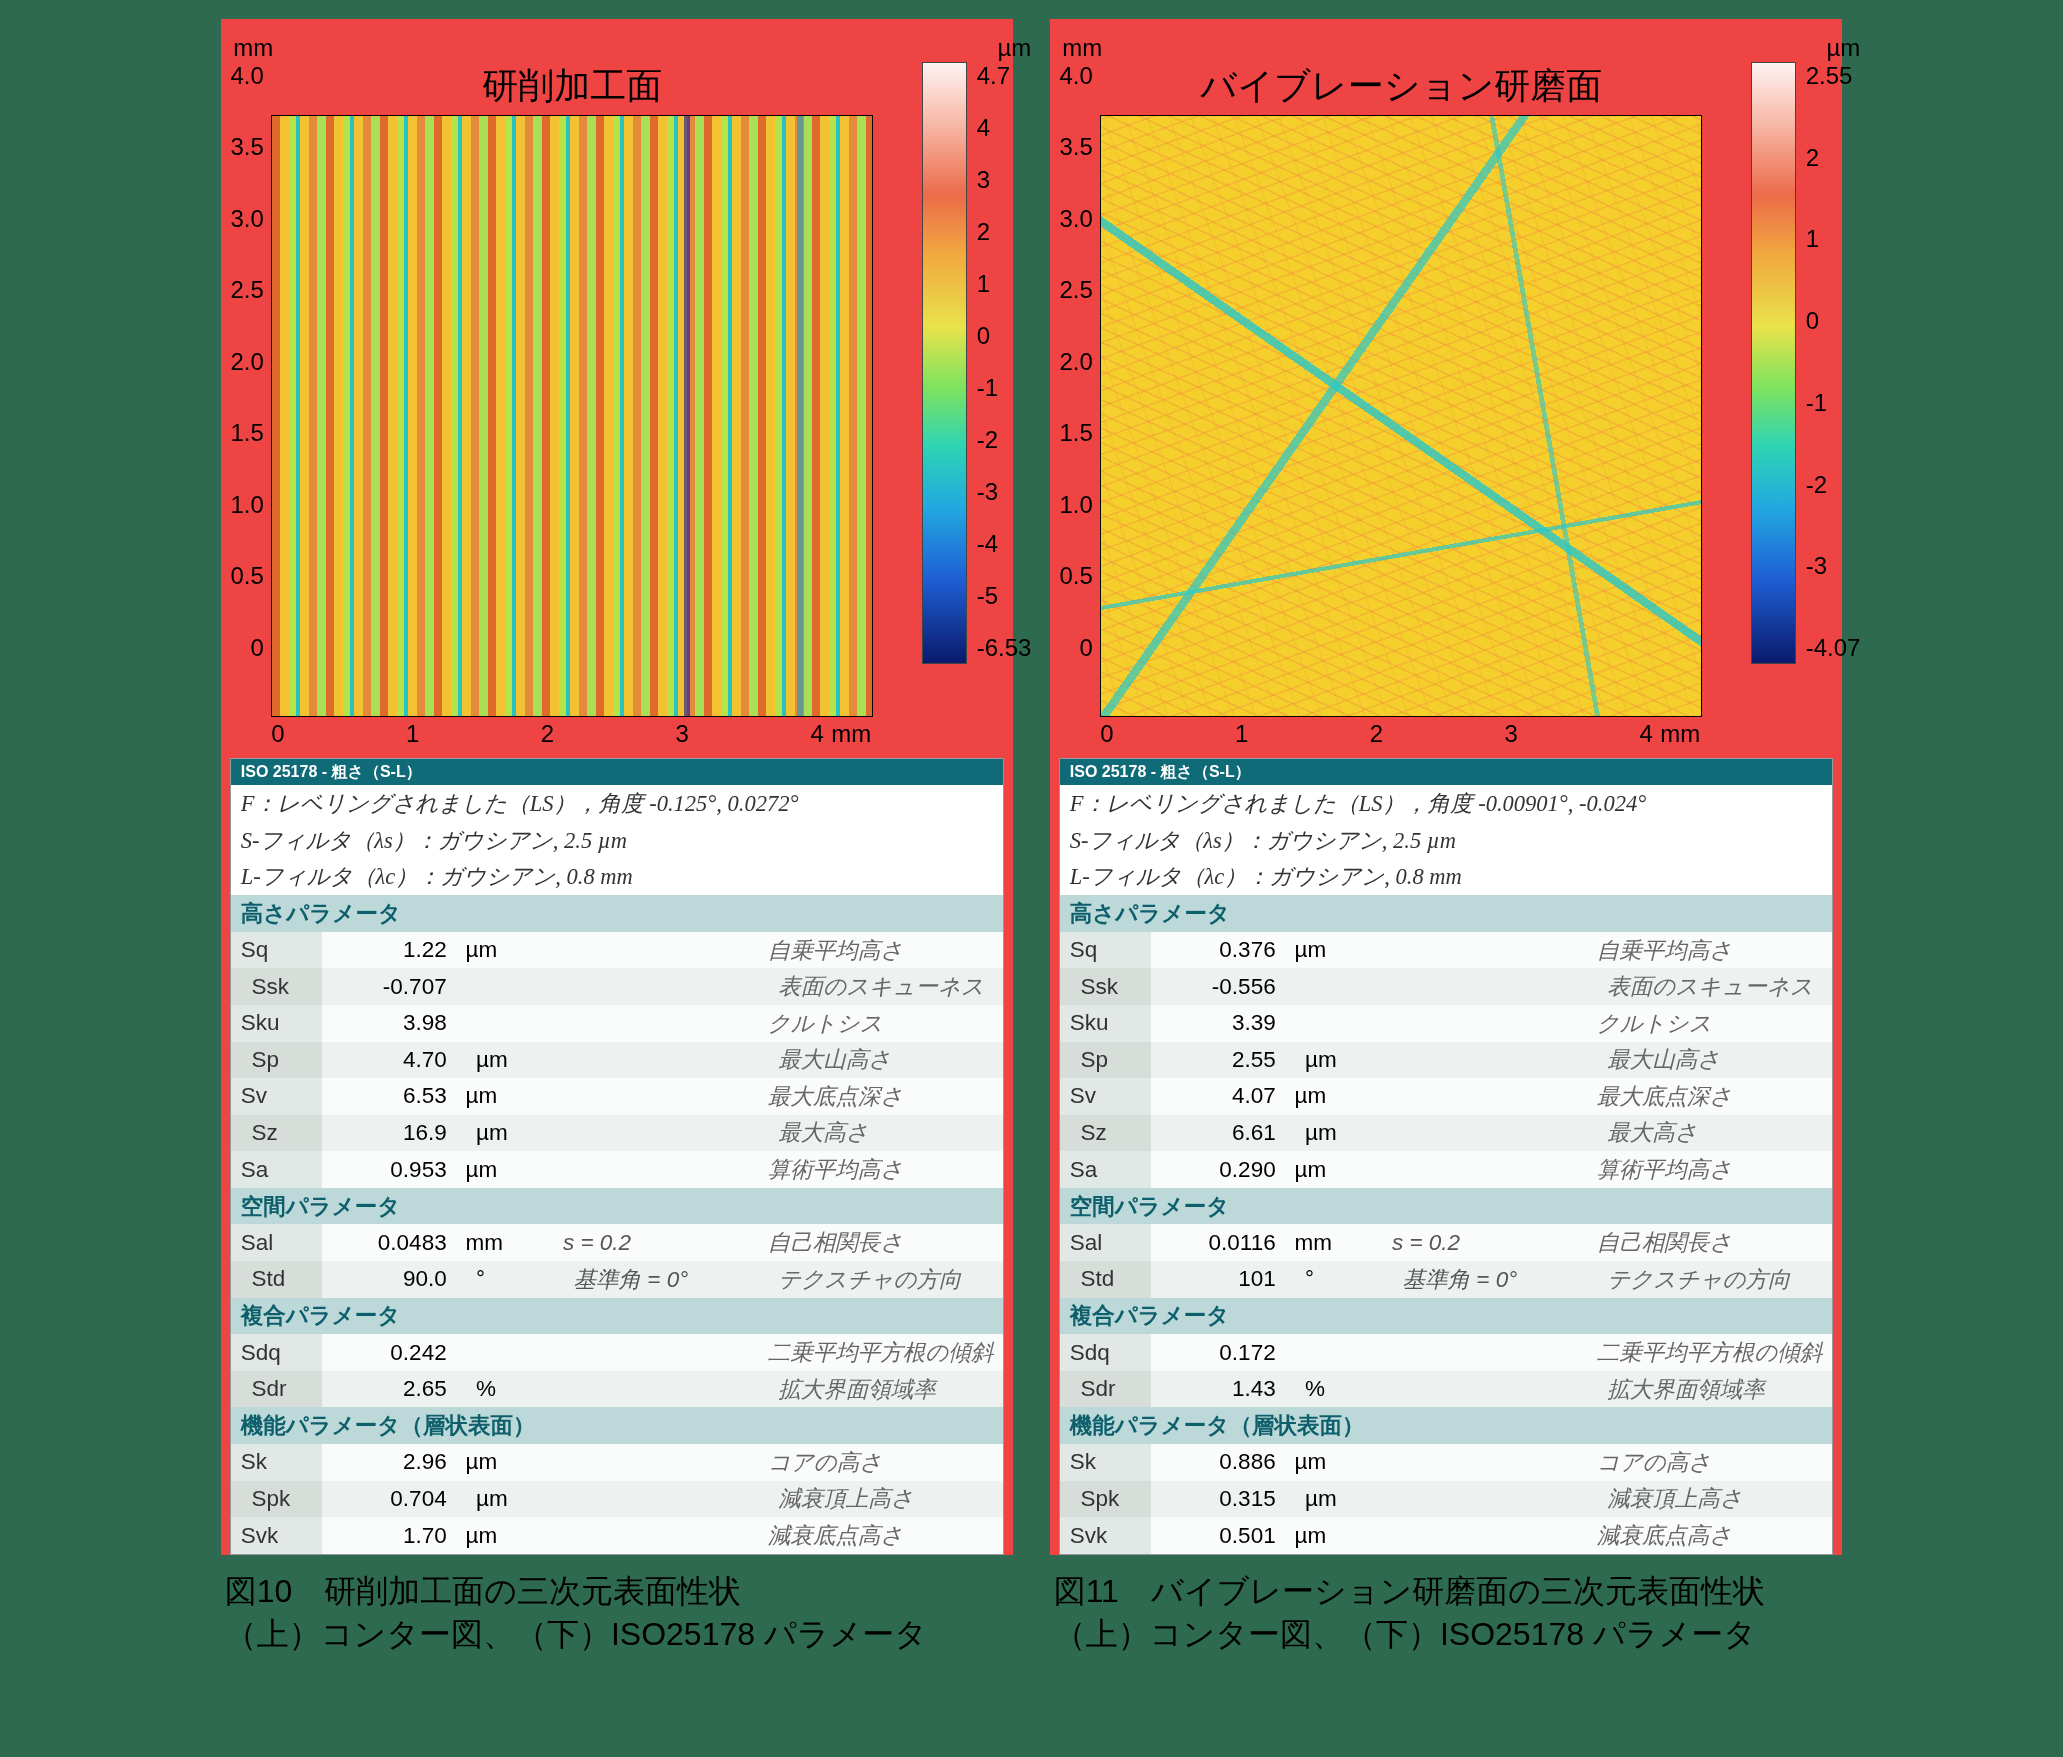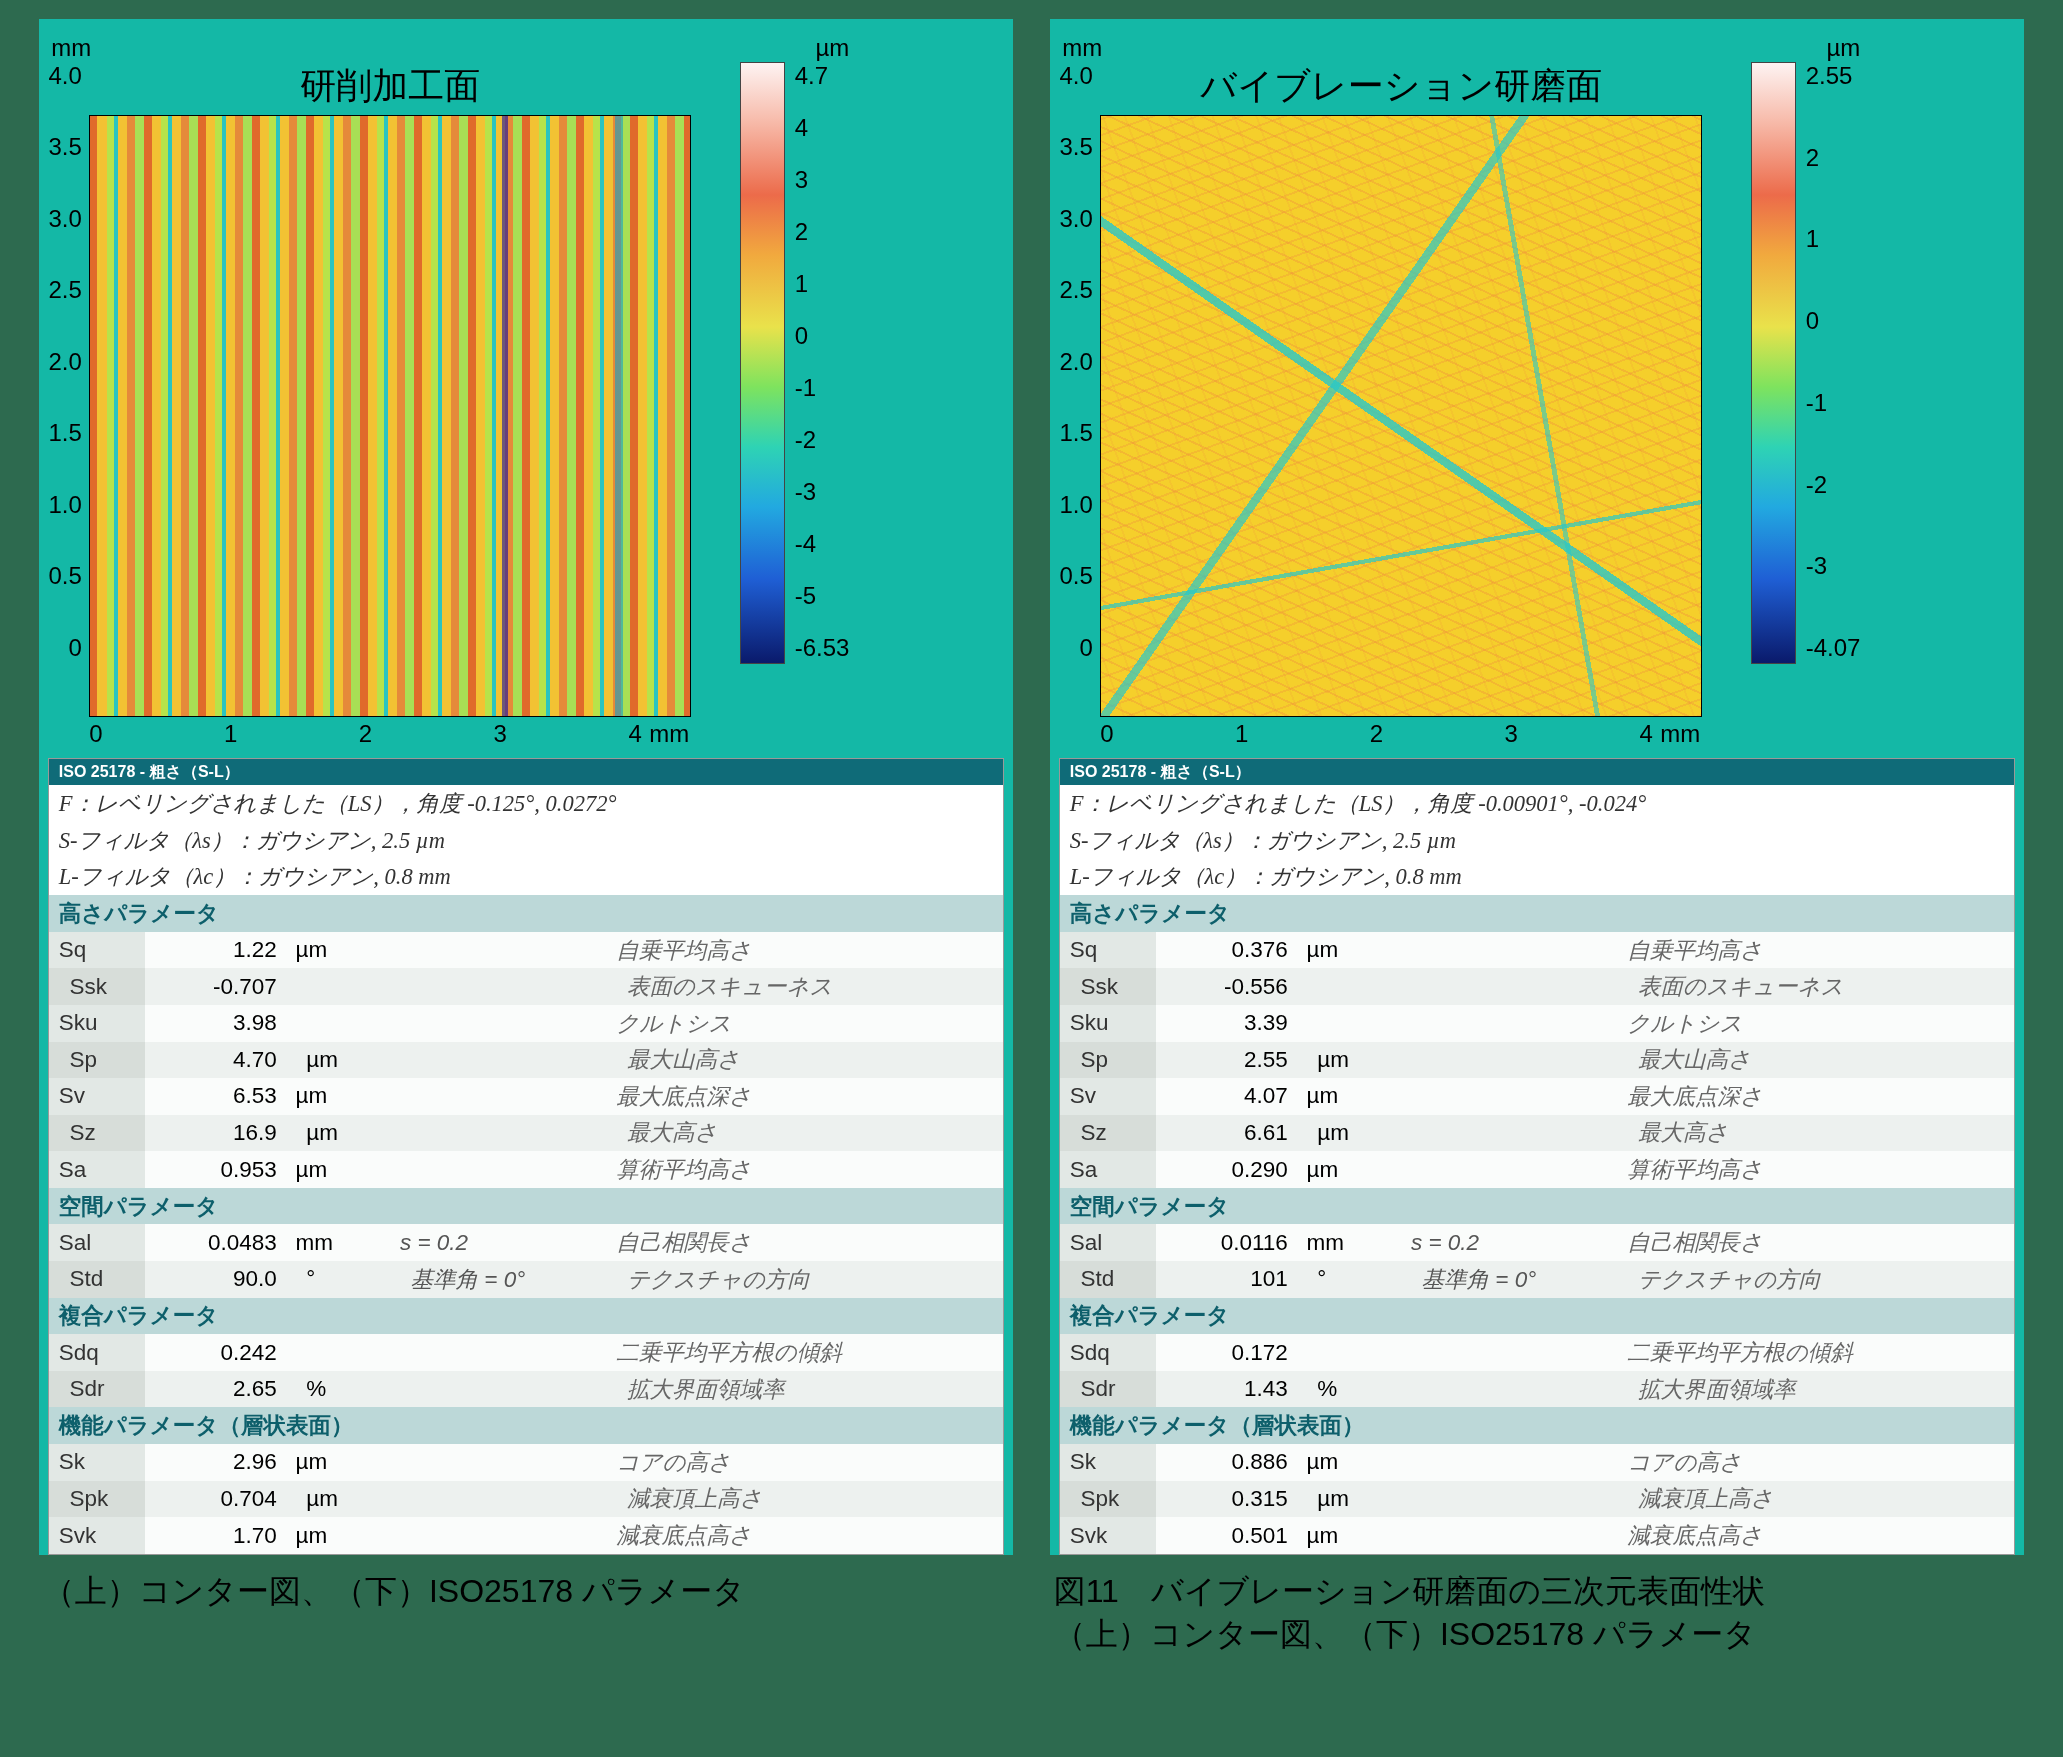--- a/index.html
+++ b/index.html
@@ -8,22 +8,22 @@
     background: #2d6a4f;
     font-family: "Segoe UI", Meiryo, sans-serif;
     font-size: 20.6px;
     display: flex;
     gap: 37px;
     justify-content: center;
     width: 2063px;
     box-sizing: border-box;
   }
   .panel {
-    background: #14b8a6;
-    width: 974px;
+    background: #ef4444;
+    width: 792px;
     box-sizing: border-box;
     padding: 9.4px 9.4px 0 9.4px;
   }
   .column {
     display: flex;
     flex-direction: column;
   }
   .plot-area {
     display: flex;
     align-items: flex-start;
@@ -376,20 +376,21 @@
         <td class="sym">Svk</td>
         <td class="val">1.70</td>
         <td class="unit">µm</td>
         <td class="cond"></td>
         <td class="desc">減衰底点高さ</td>
       </tr>
         </tbody>
       </table>
   </div>
   <div class="caption">
+    <div>図10　研削加工面の三次元表面性状</div>
     <div>（上）コンター図、（下）ISO25178 パラメータ</div>
   </div>
 </div>
 
 <div class="column">
   <div class="panel">
     <div class="plot-area">
       <div class="plot-left">
         <div class="axis-unit-left">mm</div>
         <div class="plot-with-y">

